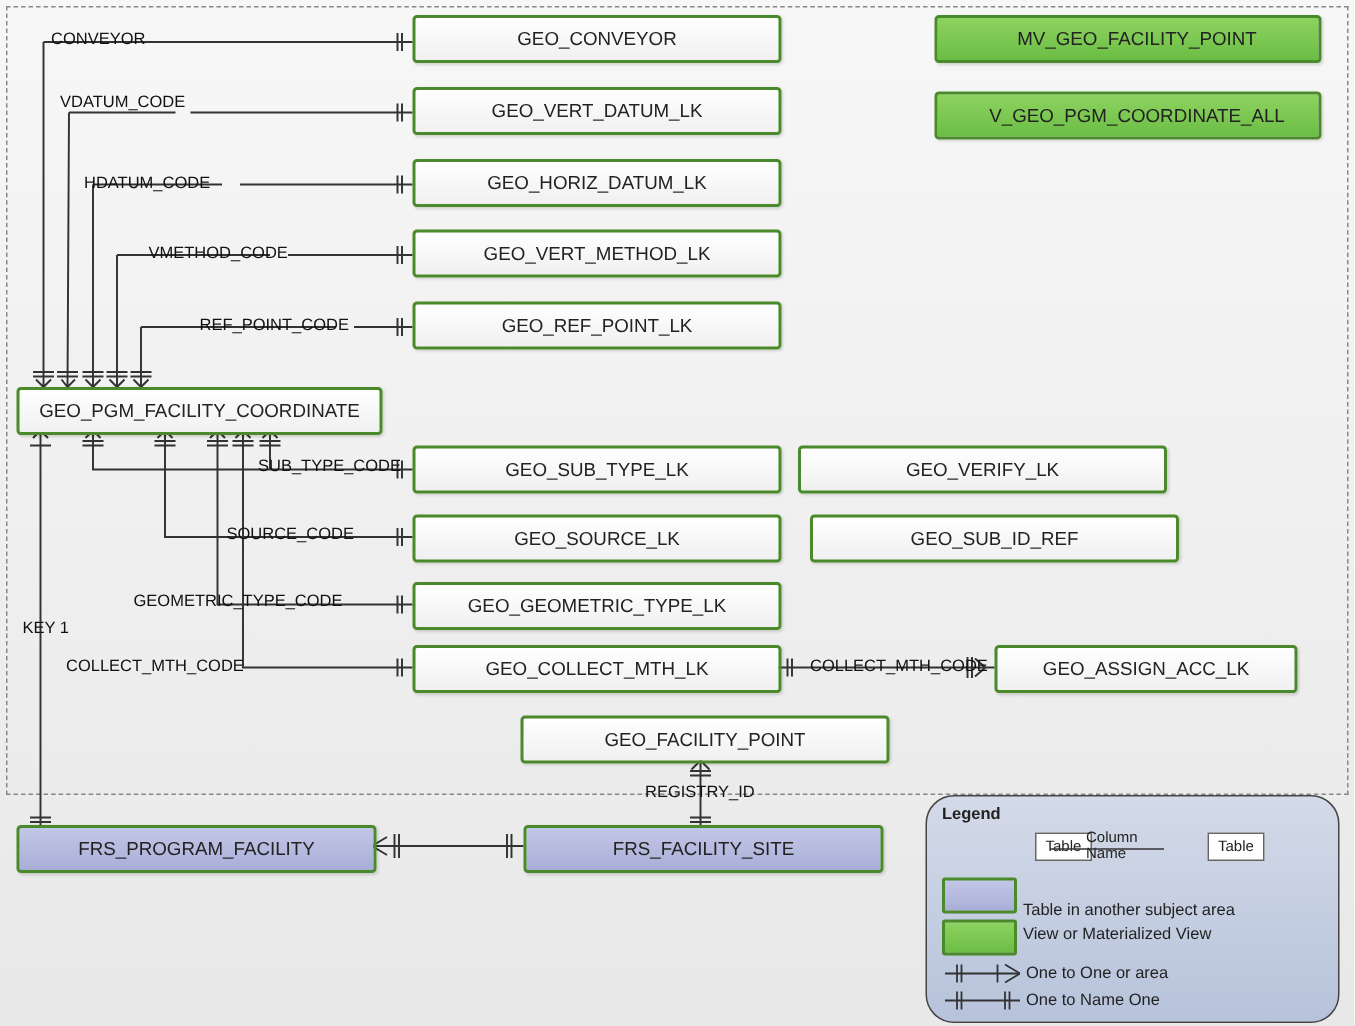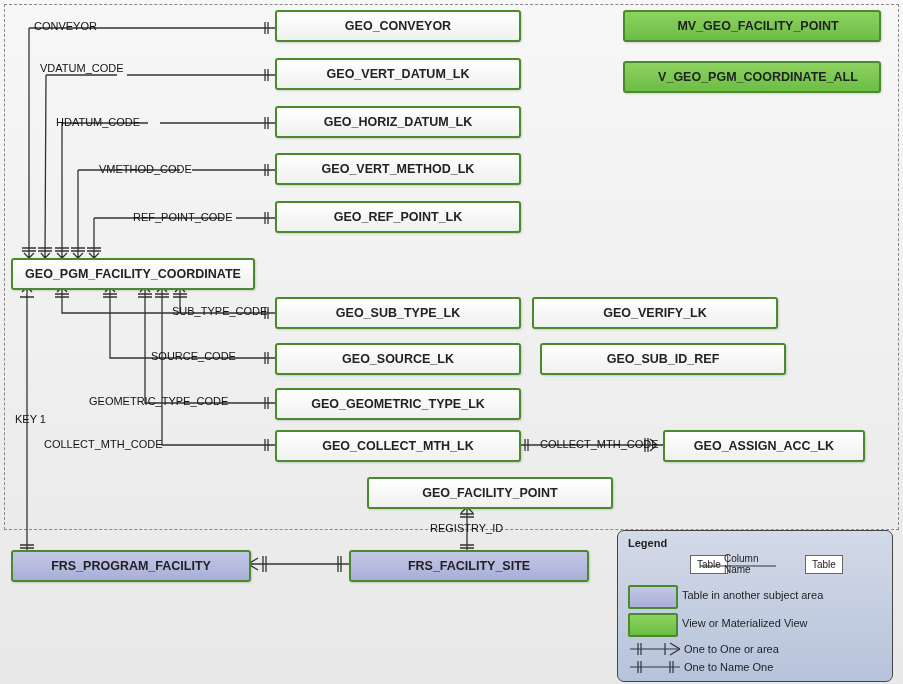--- a/index.html
+++ b/index.html
@@ -19,21 +19,21 @@
   left: 4px;
   right: 4px;
   height: 524px;
 }
 .entity {
   position: absolute;
   border: 2px solid #4a8a2a;
   background: linear-gradient(to bottom, #ffffff, #f0f0f0);
   border-radius: 3px;
   font-size: 12.5px;
-  font-weight: bold;
+  font-weight: normal;
   color: #222;
   display: flex;
   align-items: center;
   justify-content: center;
   box-shadow: 1px 1px 2px rgba(0,0,0,0.15);
   padding: 0;
 }
 .entity.green {
   background: linear-gradient(to bottom, #8dd35f, #6bbd45);
   padding-left: 12px;
@@ -57,21 +57,21 @@
   pointer-events: none;
 }
 .legend {
   position: absolute;
   right: 10px;
   bottom: 2px;
   width: 274px;
   height: 150px;
   background: linear-gradient(to bottom, #d3dae8, #b7c3db);
   border: 1px solid #444;
-  border-radius: 7px;
+  border-radius: 19px;
   font-size: 11px;
   color: #222;
 }
 .legend .ltitle {
   position: absolute;
   left: 10px;
   top: 6px;
   font-weight: bold;
 }
 .legend .swatch {
@@ -168,21 +168,21 @@
   </div>
 <div class="entity" style="left:275px;top:343px;width:242px;height:28px">
     <span>GEO_SOURCE_LK</span>
   </div>
 <div class="entity" style="left:275px;top:388px;width:242px;height:28px">
     <span>GEO_GEOMETRIC_TYPE_LK</span>
   </div>
 <div class="entity" style="left:275px;top:430px;width:242px;height:28px">
     <span>GEO_COLLECT_MTH_LK</span>
   </div>
-<div class="entity" style="left:367px;top:477px;width:242px;height:28px">
+<div class="entity" style="left:347px;top:477px;width:242px;height:28px">
     <span>GEO_FACILITY_POINT</span>
   </div>
 
 <div class="entity" style="left:532px;top:297px;width:242px;height:28px">
     <span>GEO_VERIFY_LK</span>
   </div>
 <div class="entity" style="left:540px;top:343px;width:242px;height:28px">
     <span>GEO_SUB_ID_REF</span>
   </div>
 <div class="entity" style="left:663px;top:430px;width:198px;height:28px">
@@ -219,21 +219,21 @@
 <div class="legend">
   <div class="ltitle">Legend</div>
   <div class="mini" style="left:40px;top:24px">Table</div>
   <div style="position:absolute;left:106px;top:22px;font-size:10px;text-align:left;line-height:1.1"><span>Column<br>Name</span></div>
   <div class="mini" style="left:155px;top:24px">Table</div>
   <svg style="position:absolute;left:82px;top:33px;width:76px;height:4px">
       <line x1="0" y1="2" x2="76" y2="2" stroke="#333" stroke-width="1"></line>
     </svg>
 
   <div class="swatch b" style="left:10px;top:54px"></div>
-  <div style="position:absolute;left:64px;top:58px">Table in another subject area</div>
+  <div style="position:absolute;left:64px;top:70px">Table in another subject area</div>
 
   <div class="swatch g" style="left:10px;top:82px"></div>
   <div style="position:absolute;left:64px;top:86px">View or Materialized View</div>
 
   <svg style="position:absolute;left:12px;top:110px;width:50px;height:16px">
     <g stroke="#333" stroke-width="1.2" fill="none">
       <line x1="0" y1="8" x2="50" y2="8"></line>
       <path d="M 40 2 L 50 8 L 40 14"></path>
       <line x1="35" y1="2" x2="35" y2="14"></line>
       <line x1="8" y1="2" x2="8" y2="14"></line>

